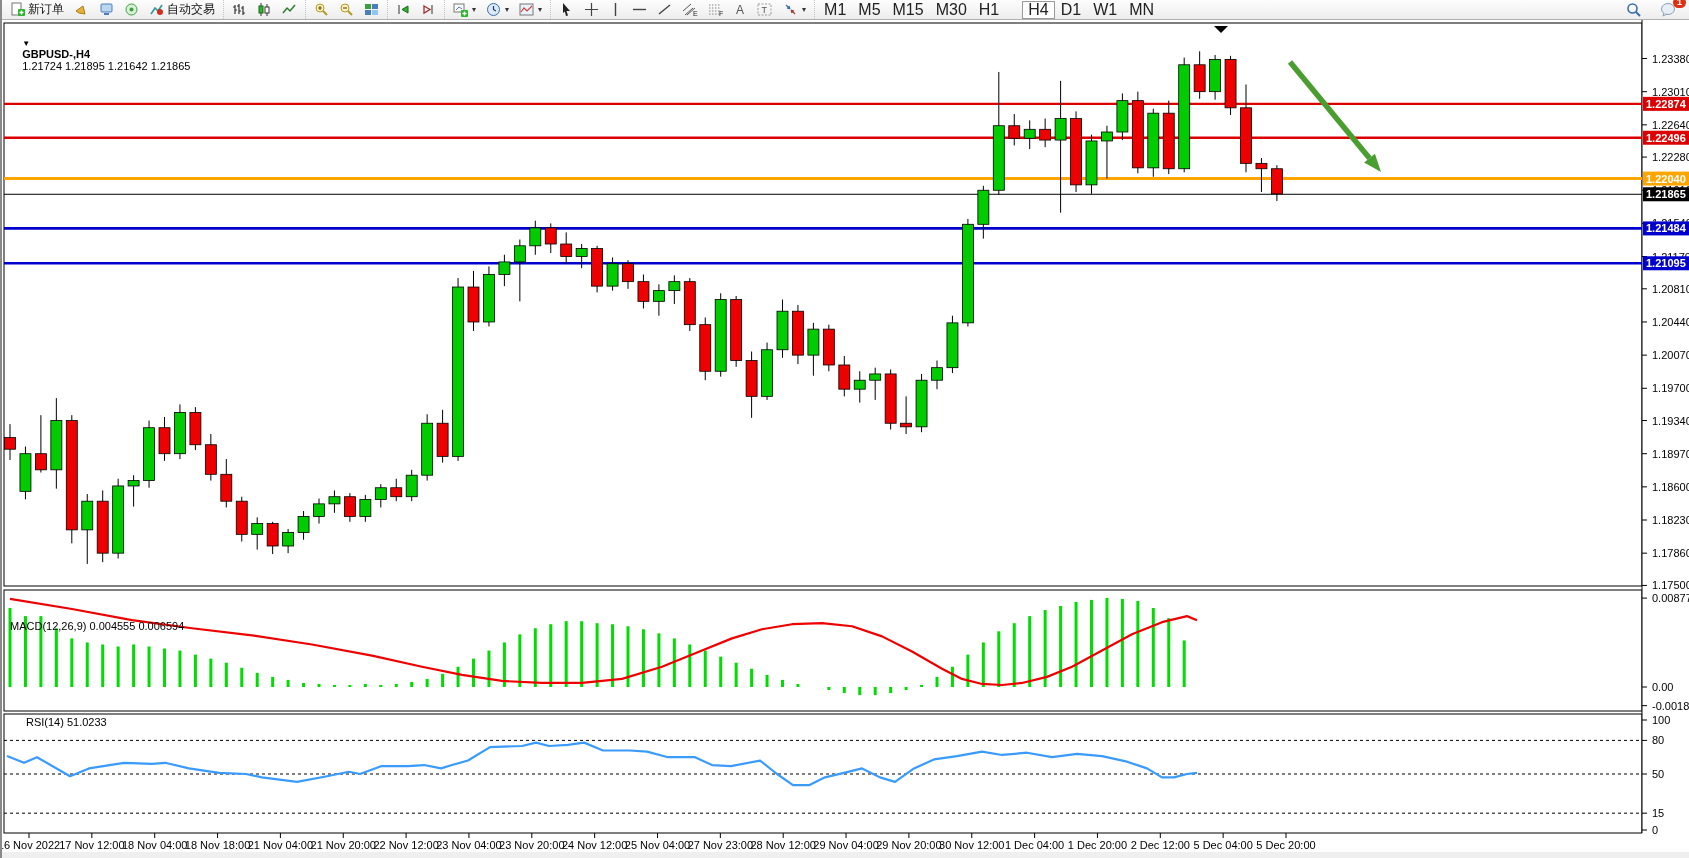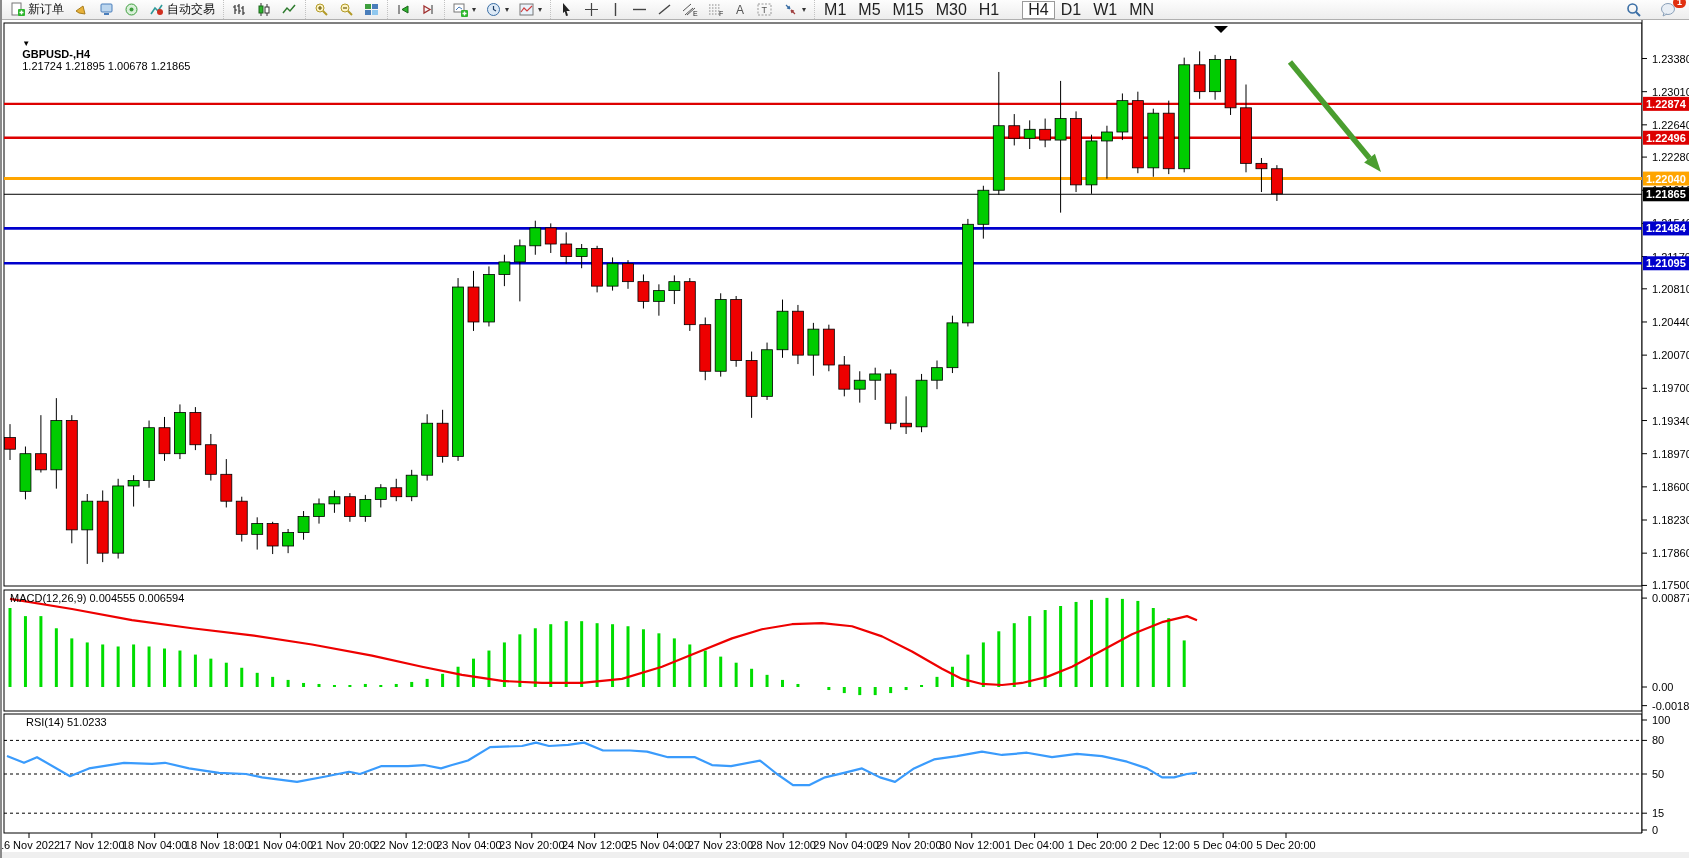--- a/index.html
+++ b/index.html
@@ -15,21 +15,21 @@
   .tb-btn svg{display:block;}
   .tf-btn{padding:1px 5px;height:14px;line-height:14px;font-size:16px;color:#222;border:1px solid transparent;}
   .tf-btn.active{background:#fff;border:1px solid #9a9a9a;margin-left:17px;}
   .caret{font-size:8px;color:#333;margin-left:1px;}
   #tb-right{margin-left:auto;display:flex;align-items:center;gap:8px;padding-right:8px;}
   .badge{position:absolute;top:-4px;right:-6px;background:#e03010;color:#fff;border-radius:7px;
     font-size:9px;font-weight:bold;padding:0 4px;line-height:11px;}
   
   .overlay-label{position:absolute;font-size:11px;color:#000;z-index:3;white-space:pre;}
   #chart-title{top:24px;left:8px;}
-  #macd-label{top:592px;left:8px;}
+  #macd-label{top:620px;left:8px;}
   #rsi-label{top:716px;left:24px;}
   #chart-svg{position:absolute;top:0;left:0;z-index:1;}
 </style>
 </head>
 <body>
 
 <div id="app">
 
   <div id="toolbar">
     <div class="tb-group">
@@ -657,18 +657,18 @@
       <text x="1158.3" y="849" font-size="11" font-family="Liberation Sans, sans-serif" fill="#000" text-anchor="middle">2 Dec 12:00</text>
       <line x1="1221.15" y1="833" x2="1221.15" y2="838" stroke="#000"></line>
       <text x="1221.15" y="849" font-size="11" font-family="Liberation Sans, sans-serif" fill="#000" text-anchor="middle">5 Dec 04:00</text>
       <line x1="1284" y1="833" x2="1284" y2="838" stroke="#000"></line>
       <text x="1284" y="849" font-size="11" font-family="Liberation Sans, sans-serif" fill="#000" text-anchor="middle">5 Dec 20:00</text>
     </svg>
 
   <div class="overlay-label" id="chart-title">
     <span style="font-size:8px;">▼</span>
     <span style="font-weight:bold;">GBPUSD-,H4</span>
-    <span>1.21724 1.21895 1.00678 1.21865</span>
+    <span>1.21724 1.21895 1.21642 1.21865</span>
   </div>
   <div class="overlay-label" id="macd-label">MACD(12,26,9) 0.004555 0.006594</div>
   <div class="overlay-label" id="rsi-label">RSI(14) 51.0233</div>
 
 </div>
 
 </body></html>

